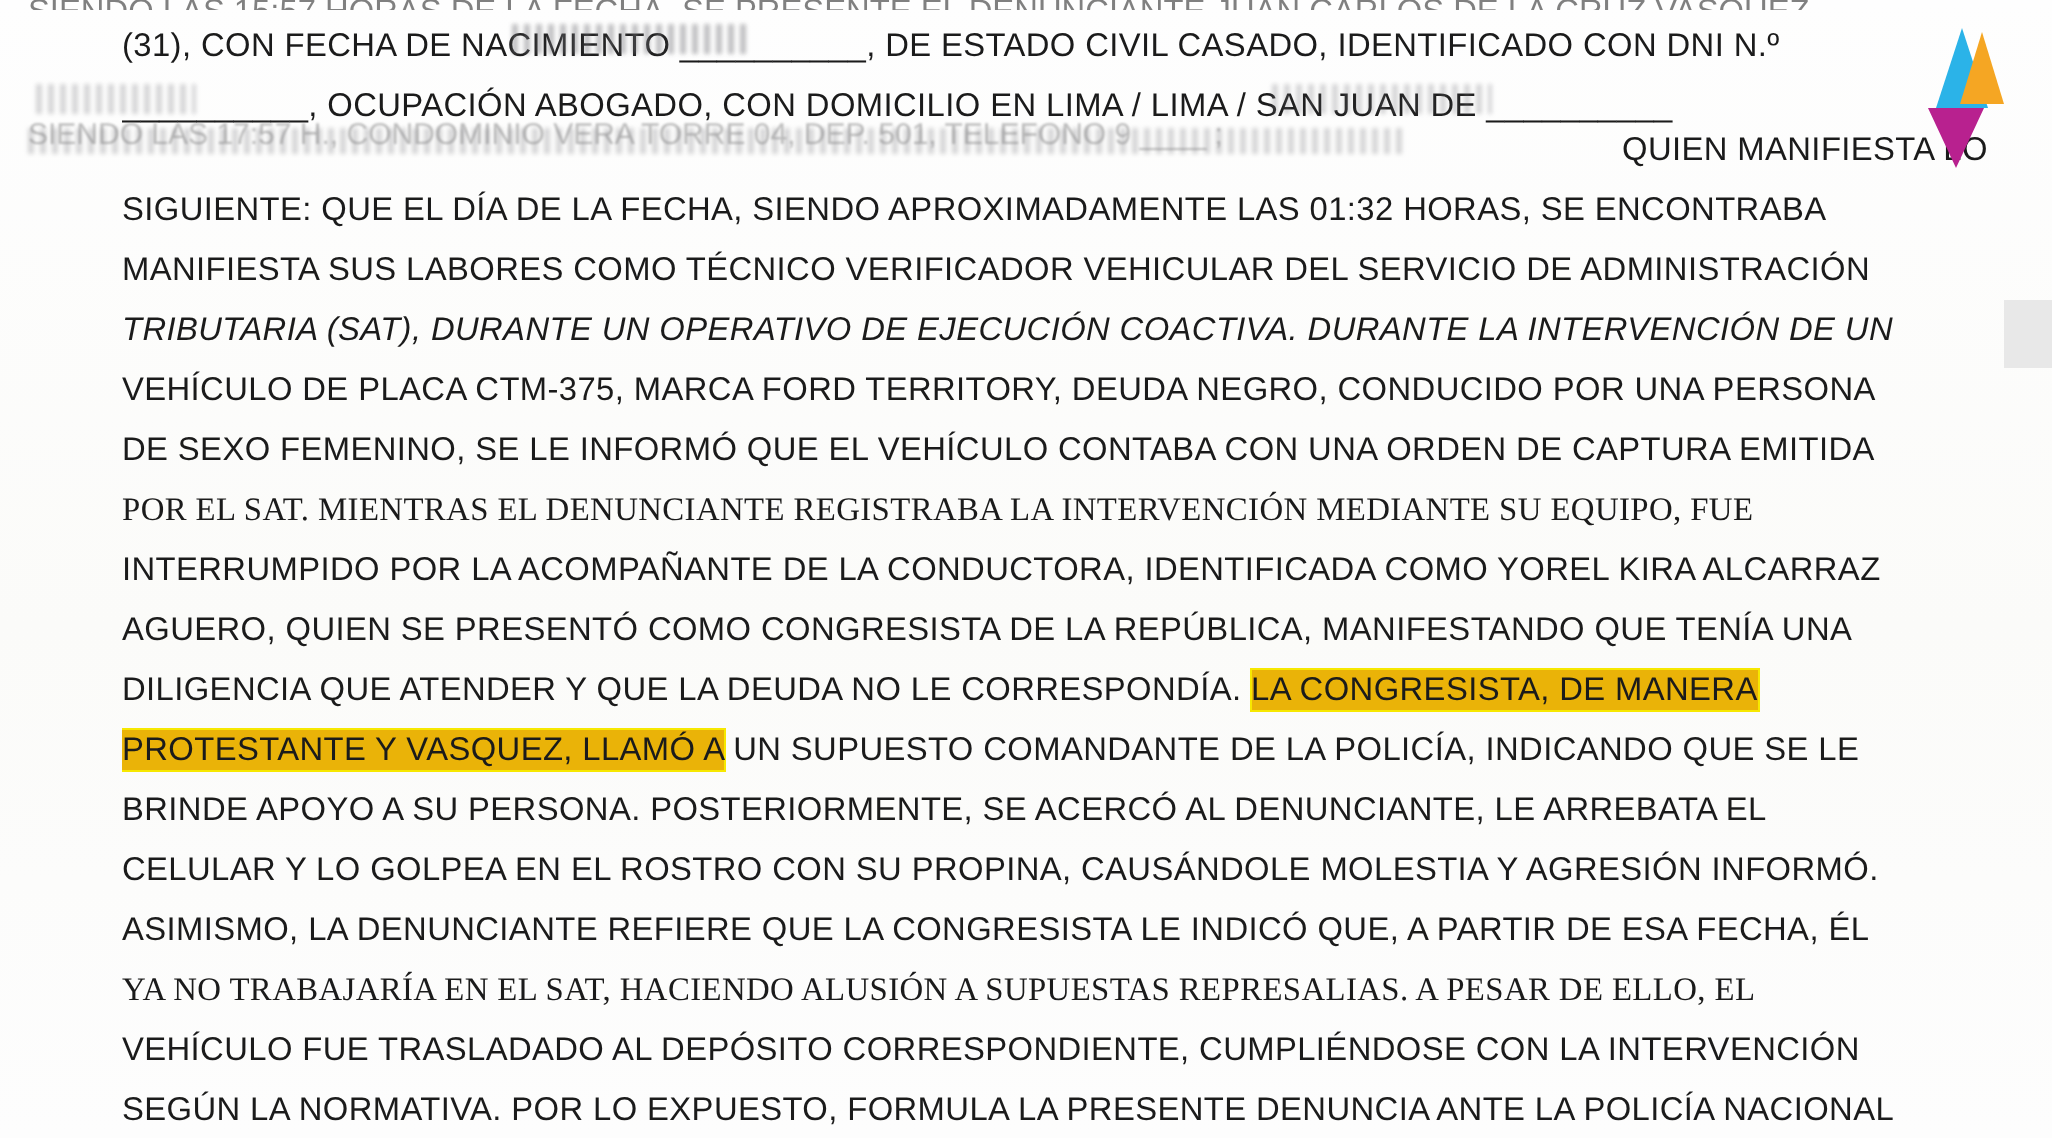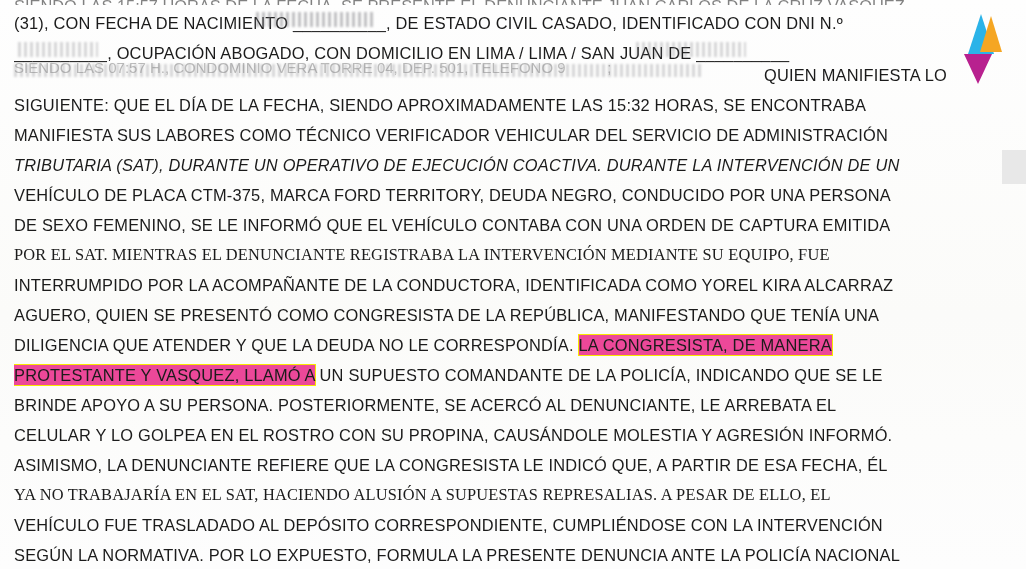--- a/index.html
+++ b/index.html
@@ -36,20 +36,21 @@
     line-height: 30.2px;
     text-align: justify;
     text-justify: inter-word;
     letter-spacing: 0.2px;
     font-weight: 500;
   }
   .line {
     white-space: nowrap;
     overflow: hidden;
     display: block;
+    margin-left: 47px;
   }
   .line.just {
     display: flex;
     justify-content: space-between;
   }
   .line.just > span { display: inline-block; }
 
   
   .clipped-top {
     position: absolute;
@@ -87,21 +88,21 @@
     overflow: hidden;
     color: #8a8a8a;
     font-size: 15px;
     line-height: 15px;
     white-space: nowrap;
     opacity: .55;
     filter: blur(.4px);
   }
 
   .hl {
-    background: #ec4899;
+    background: #eab308;
     box-shadow: 0 0 0 1px #f7e800;
     padding: 1px 0;
   }
 
   
   .logo-frag {
     position: absolute;
     right: 6px;
     top: 14px;
     width: 60px;
@@ -148,21 +149,21 @@
 
   <div class="doc-text">
 
     <span class="line" style="position:absolute;top:8px;left:0;width:960px;">(31), CON FECHA DE NACIMIENTO __________, DE ESTADO CIVIL CASADO, IDENTIFICADO CON DNI N.º</span>
 
     <span class="line" style="position:absolute;top:38px;left:0;width:960px;">__________, OCUPACIÓN ABOGADO, CON DOMICILIO EN LIMA / LIMA / SAN JUAN DE __________</span>
 
     <span class="line" style="position:absolute;top:60px;left:750px;width:240px;">QUIEN MANIFIESTA LO</span>
 
     <span class="line just" style="position:absolute;top:90px;left:0;width:960px;">
-        <span>SIGUIENTE: QUE EL DÍA DE LA FECHA, SIENDO APROXIMADAMENTE LAS 15:32 HORAS, SE ENCONTRABA</span>
+        <span>SIGUIENTE: QUE EL DÍA DE LA FECHA, SIENDO APROXIMADAMENTE LAS 01:32 HORAS, SE ENCONTRABA</span>
       </span>
 
     <span class="line" style="position:absolute;top:120px;left:0;width:960px;">MANIFIESTA SUS LABORES COMO TÉCNICO VERIFICADOR VEHICULAR DEL SERVICIO DE ADMINISTRACIÓN</span>
 
     <span class="line" style="position:absolute;top:150px;left:0;width:960px;font-style:italic;">TRIBUTARIA (SAT), DURANTE UN OPERATIVO DE EJECUCIÓN COACTIVA. DURANTE LA INTERVENCIÓN DE UN</span>
 
     <span class="line" style="position:absolute;top:180px;left:0;width:960px;">VEHÍCULO DE PLACA CTM-375, MARCA FORD TERRITORY, DEUDA NEGRO, CONDUCIDO POR UNA PERSONA</span>
 
     <span class="line" style="position:absolute;top:210px;left:0;width:960px;">DE SEXO FEMENINO, SE LE INFORMÓ QUE EL VEHÍCULO CONTABA CON UNA ORDEN DE CAPTURA EMITIDA</span>
 
@@ -183,21 +184,21 @@
     <span class="line" style="position:absolute;top:450px;left:0;width:960px;">ASIMISMO, LA DENUNCIANTE REFIERE QUE LA CONGRESISTA LE INDICÓ QUE, A PARTIR DE ESA FECHA, ÉL</span>
 
     <span class="line" style="position:absolute;top:480px;left:0;width:960px;font-family:Liberation Serif, serif;">YA NO TRABAJARÍA EN EL SAT, HACIENDO ALUSIÓN A SUPUESTAS REPRESALIAS. A PESAR DE ELLO, EL</span>
 
     <span class="line" style="position:absolute;top:510px;left:0;width:960px;">VEHÍCULO FUE TRASLADADO AL DEPÓSITO CORRESPONDIENTE, CUMPLIÉNDOSE CON LA INTERVENCIÓN</span>
 
     <span class="line" style="position:absolute;top:540px;left:0;width:960px;">SEGÚN LA NORMATIVA. POR LO EXPUESTO, FORMULA LA PRESENTE DENUNCIA ANTE LA POLICÍA NACIONAL</span>
 
   </div>
 
-  <div class="ghost">SIENDO LAS 07:57 H., CONDOMINIO VERA TORRE 04, DEP. 501, TELEFONO 9 ____ ;</div>
+  <div class="ghost">SIENDO LAS 17:57 H., CONDOMINIO VERA TORRE 04, DEP. 501, TELEFONO 9 ____ ;</div>
 
   <div class="smudge" style="left:256px; top:12px; width:120px; height:15px;"></div>
   <div class="smudge light" style="left:18px; top:42px; width:80px; height:15px;"></div>
   <div class="smudge light" style="left:636px; top:42px; width:110px; height:15px;"></div>
   <div class="smudge light" style="left:14px; top:64px; width:690px; height:13px;"></div>
 
   <div class="logo-frag">
     <div class="logo-a"></div>
     <div class="logo-a2"></div>
     <div class="logo-v"></div>

